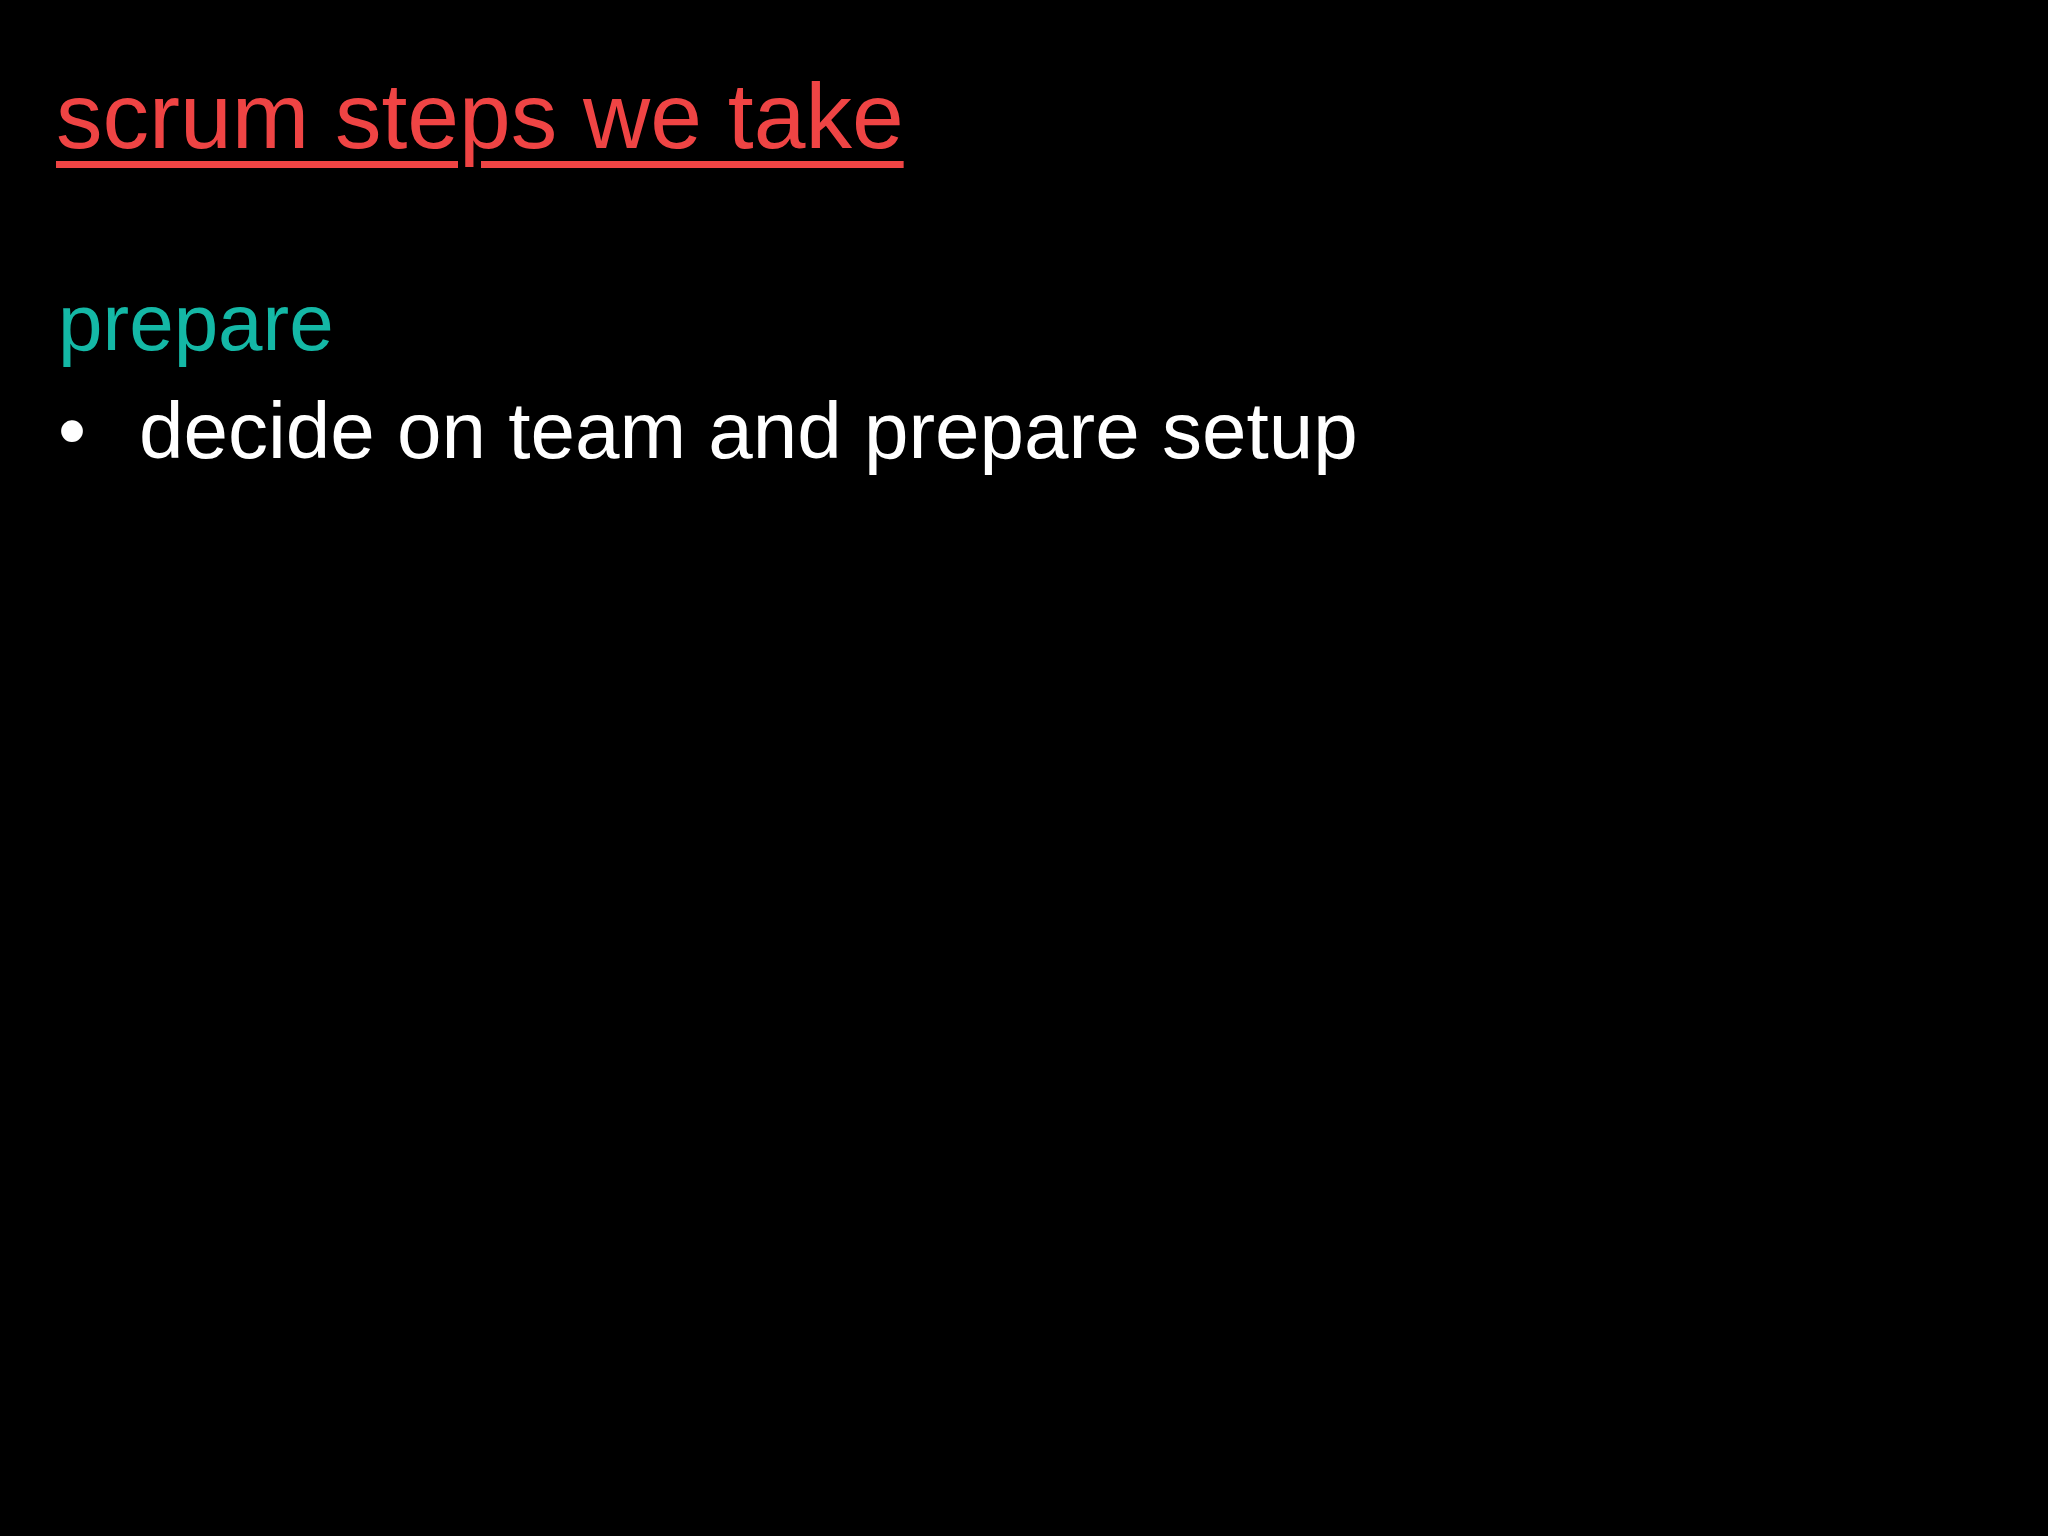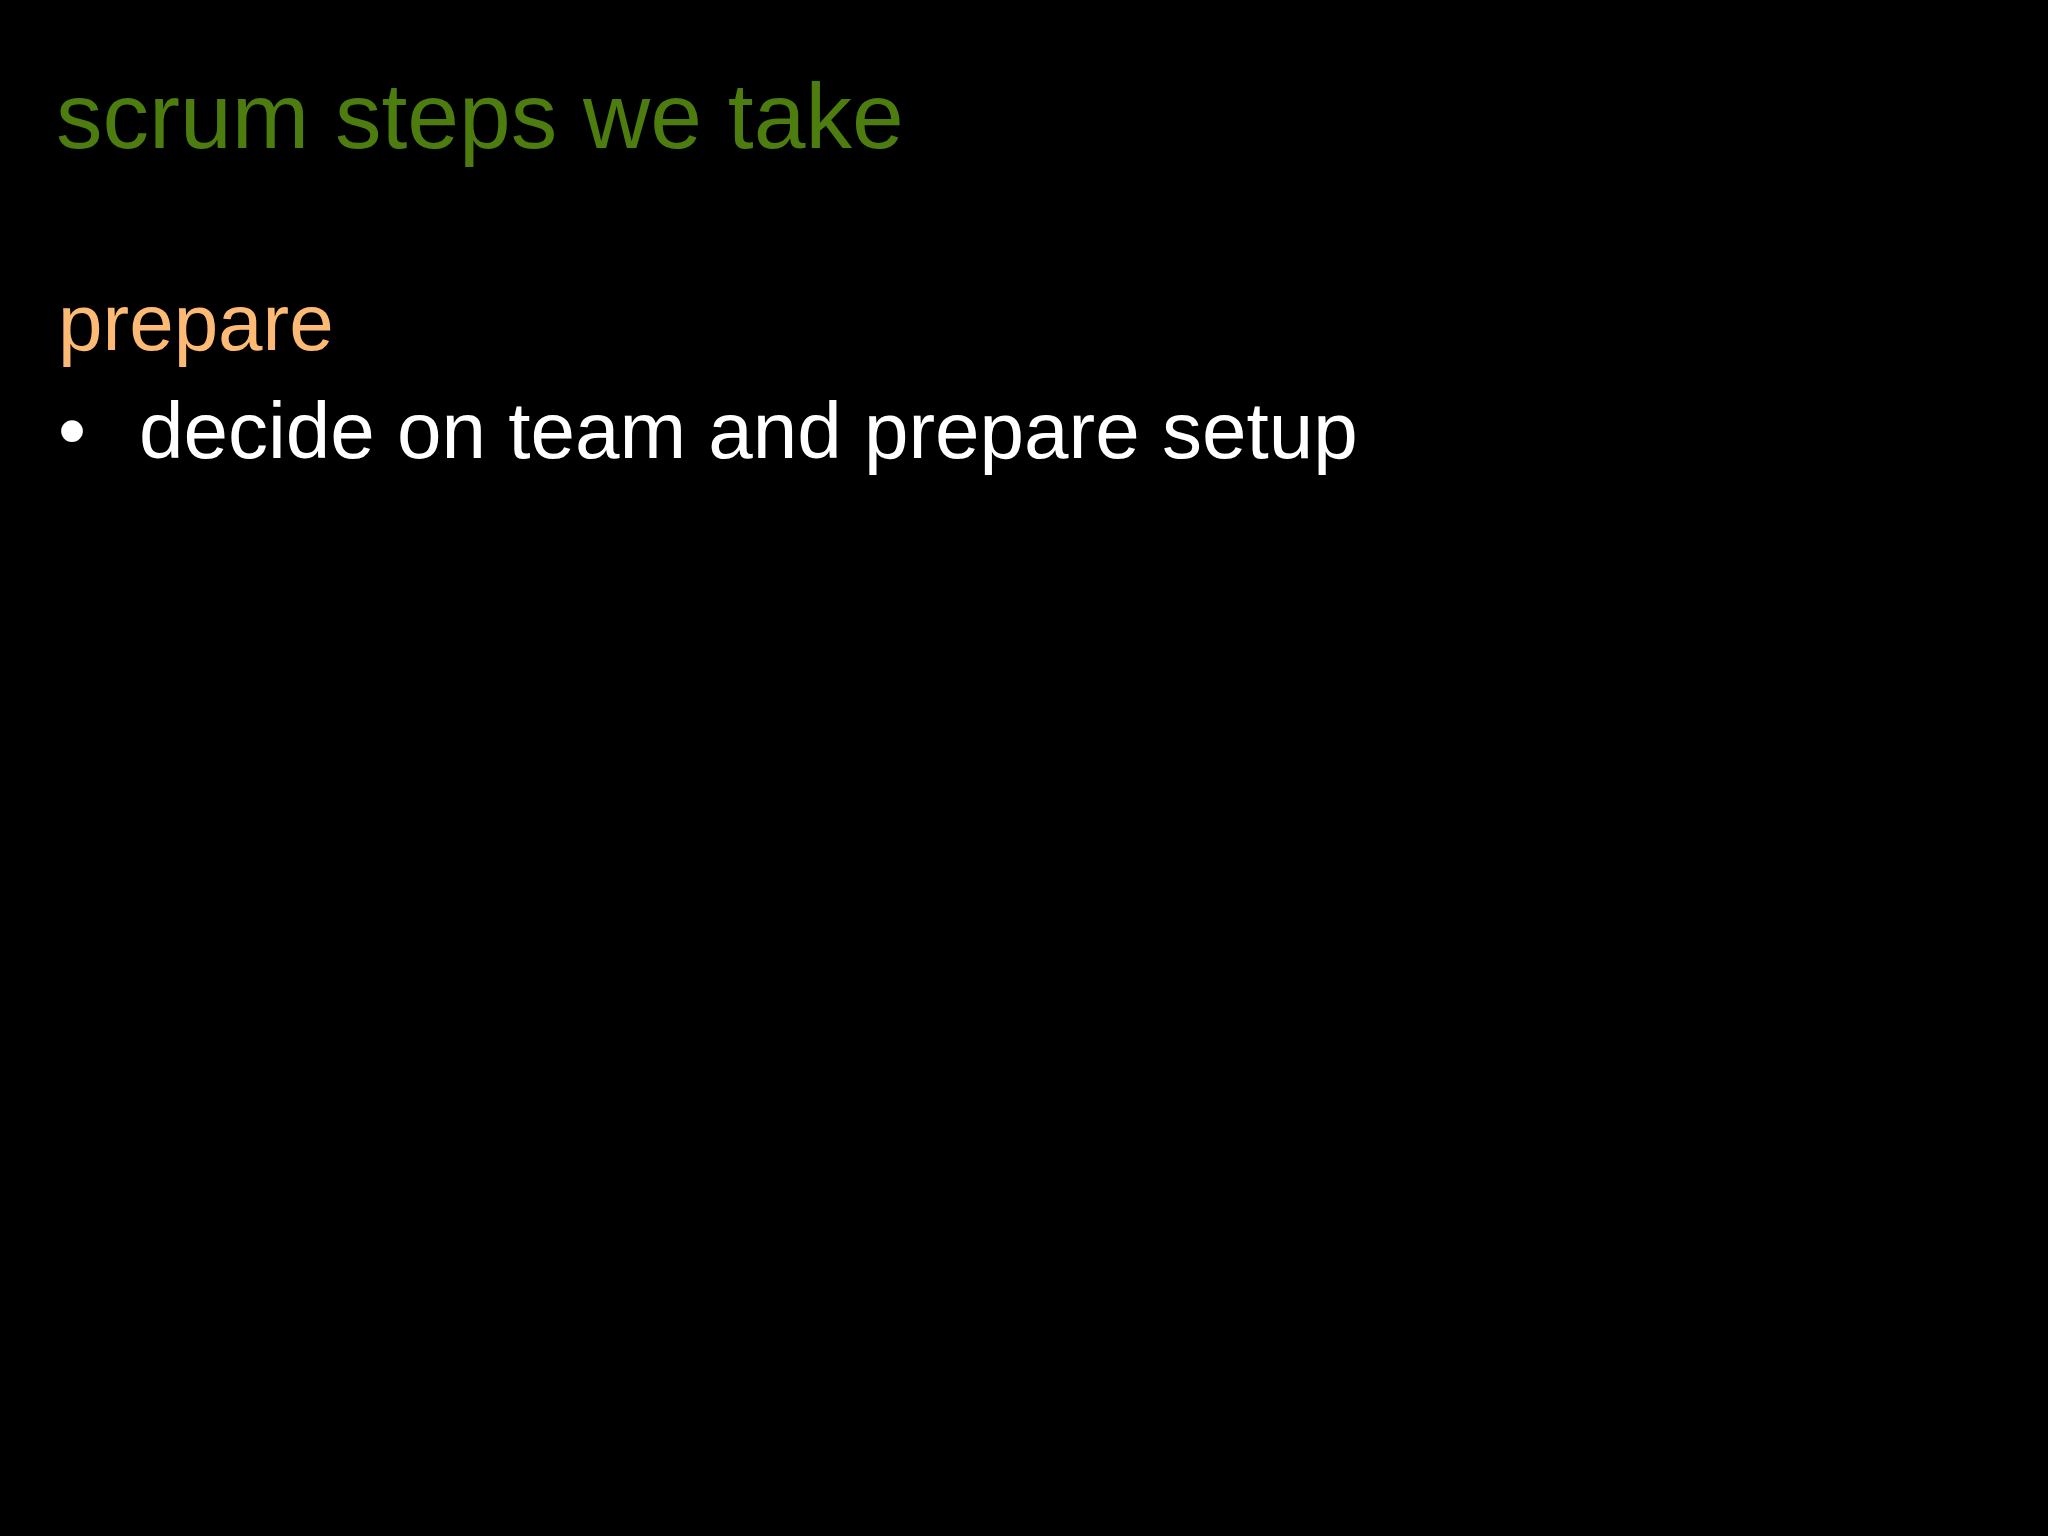--- a/index.html
+++ b/index.html
@@ -18,36 +18,37 @@
     -webkit-font-smoothing: antialiased;
   }
   .slide-title {
     position: absolute;
     left: 56px;
     top: 70px;
     margin: 0;
     font-size: 93px;
     font-weight: 400;
     line-height: 1;
-    color: #4d7c0f;
+    color: #ef4444;
+    text-decoration: underline;
     text-decoration-thickness: 7px;
     text-underline-offset: 13px;
     white-space: nowrap;
   }
   .slide-body {
     position: absolute;
     left: 58px;
     top: 283px;
   }
   .section-heading {
     margin: 0;
     font-size: 80px;
     font-weight: 400;
     line-height: 1;
-    color: #fdba74;
+    color: #14b8a6;
     white-space: nowrap;
   }
   .bullet-list {
     margin: 0;
     padding: 0;
     list-style: none;
   }
   .bullet-item {
     display: flex;
     align-items: baseline;

